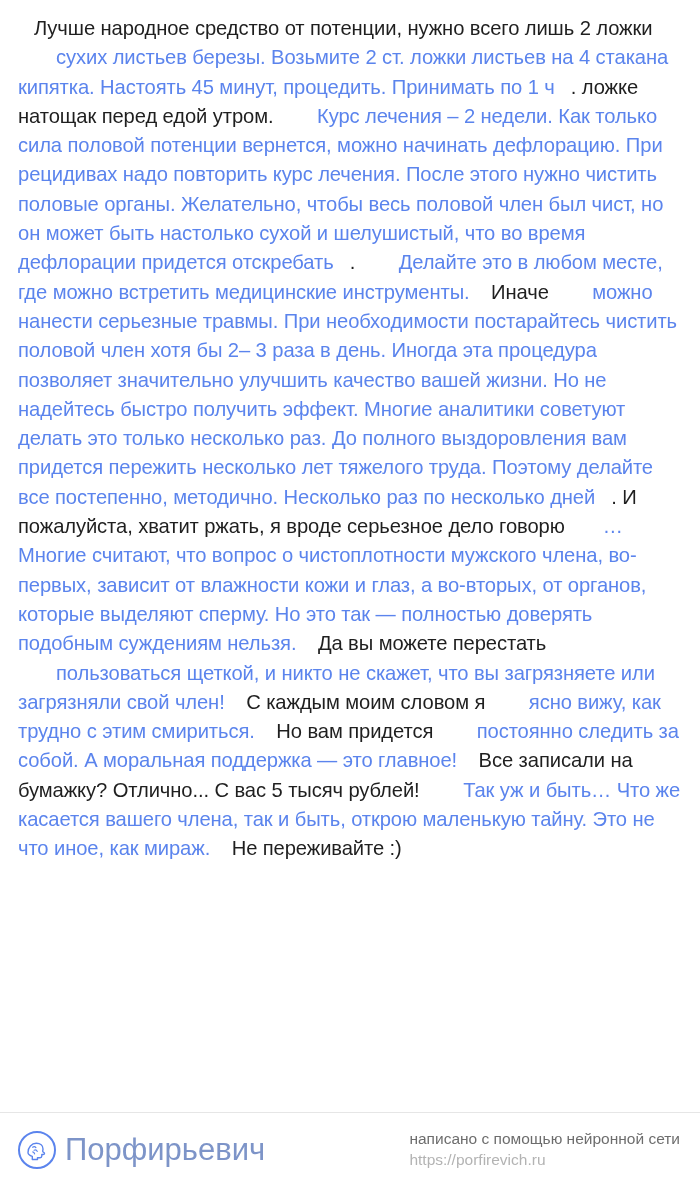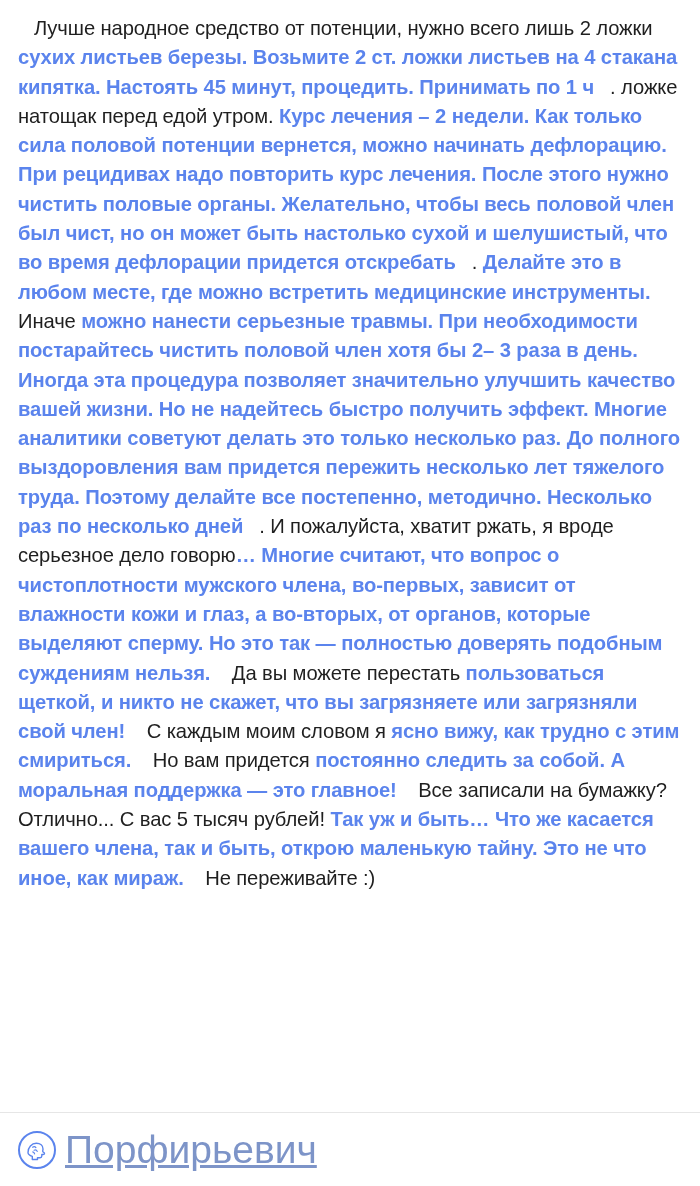--- a/index.html
+++ b/index.html
@@ -31,21 +31,22 @@
     flex: 1 1 auto;
   }
   .text-body span { white-space: pre-wrap; }
   .plain {
     color: #1f1f1f;
     font-weight: normal;
     margin-left: 16px;
   }
   .gen {
     color: #5b84ed;
-    font-weight: bold;
+    font-weight: normal;
+    margin-left: 38px;
   }
   .footer {
     height: 74px;
     border-top: 1px solid #e6e6e6;
     display: flex;
     align-items: center;
     padding: 0 18px;
     gap: 12px;
     background: #ffffff;
   }
@@ -59,25 +60,24 @@
     width: 38px;
     height: 38px;
     border-radius: 50%;
     border: 2px solid #5b84ed;
     display: flex;
     align-items: center;
     justify-content: center;
     flex: 0 0 auto;
   }
   .brand-name {
-    font-size: 39px;
+    font-size: 31px;
     color: #7d94c8;
     letter-spacing: 0px;
     font-weight: normal;
-    text-decoration: underline;
   }
   .footer-meta {
     margin-left: auto;
     text-align: left;
     padding-right: 2px;
     align-self: center;
   }
   .footer-line1 {
     font-size: 15.5px;
     color: #6d6d6d;
@@ -99,15 +99,19 @@
   <div class="footer">
     <div class="brand">
       <span class="logo-circle">
         <svg width="24" height="24" viewBox="0 0 24 24" aria-hidden="true">
           <path d="M3 14.5c0-5 3.6-9.2 8.3-9.2 4 0 6.7 2.4 6.7 5.6 0 1-.3 1.8-.3 2.4 0 .6.4.9 1 1.1.5.2.8.5.8 1 0 .7-.6 1.1-1.4 1.1h-1.3v1.6c0 1-.7 1.7-1.7 1.7h-2.6v1.7H7.3v-3.2c-2.6-.8-4.3-2.6-4.3-3.8z" fill="none" stroke="#5b84ed" stroke-width="1.4" stroke-linejoin="round"></path>
           <path d="M7.6 9.2c1.2-.8 2.6-.6 3.3.4m-1.8 2.6c1.4-.5 2.7.1 3.1 1.2m-4.4.5c.9.3 1.6 1 1.8 1.9" fill="none" stroke="#5b84ed" stroke-width="1.2" stroke-linecap="round"></path>
         </svg>
       </span>
       <span class="brand-name">Порфирьевич</span>
     </div>
+    <div class="footer-meta">
+      <div class="footer-line1">написано с помощью нейронной сети</div>
+      <div class="footer-line2">https://porfirevich.ru</div>
+    </div>
   </div>
 
 </div>
 
 </body></html>

